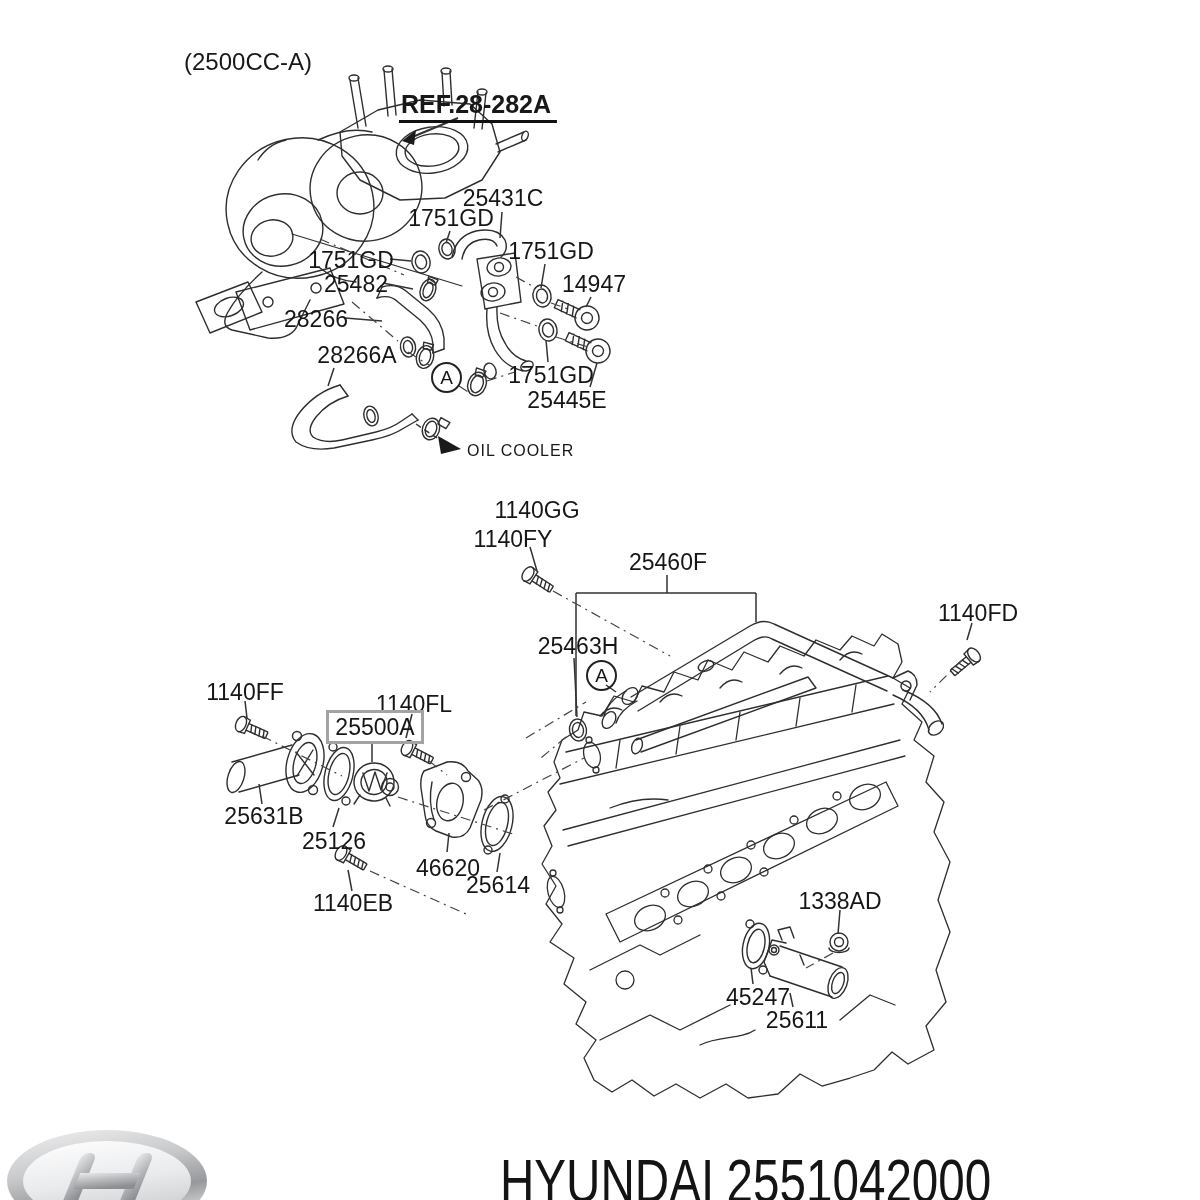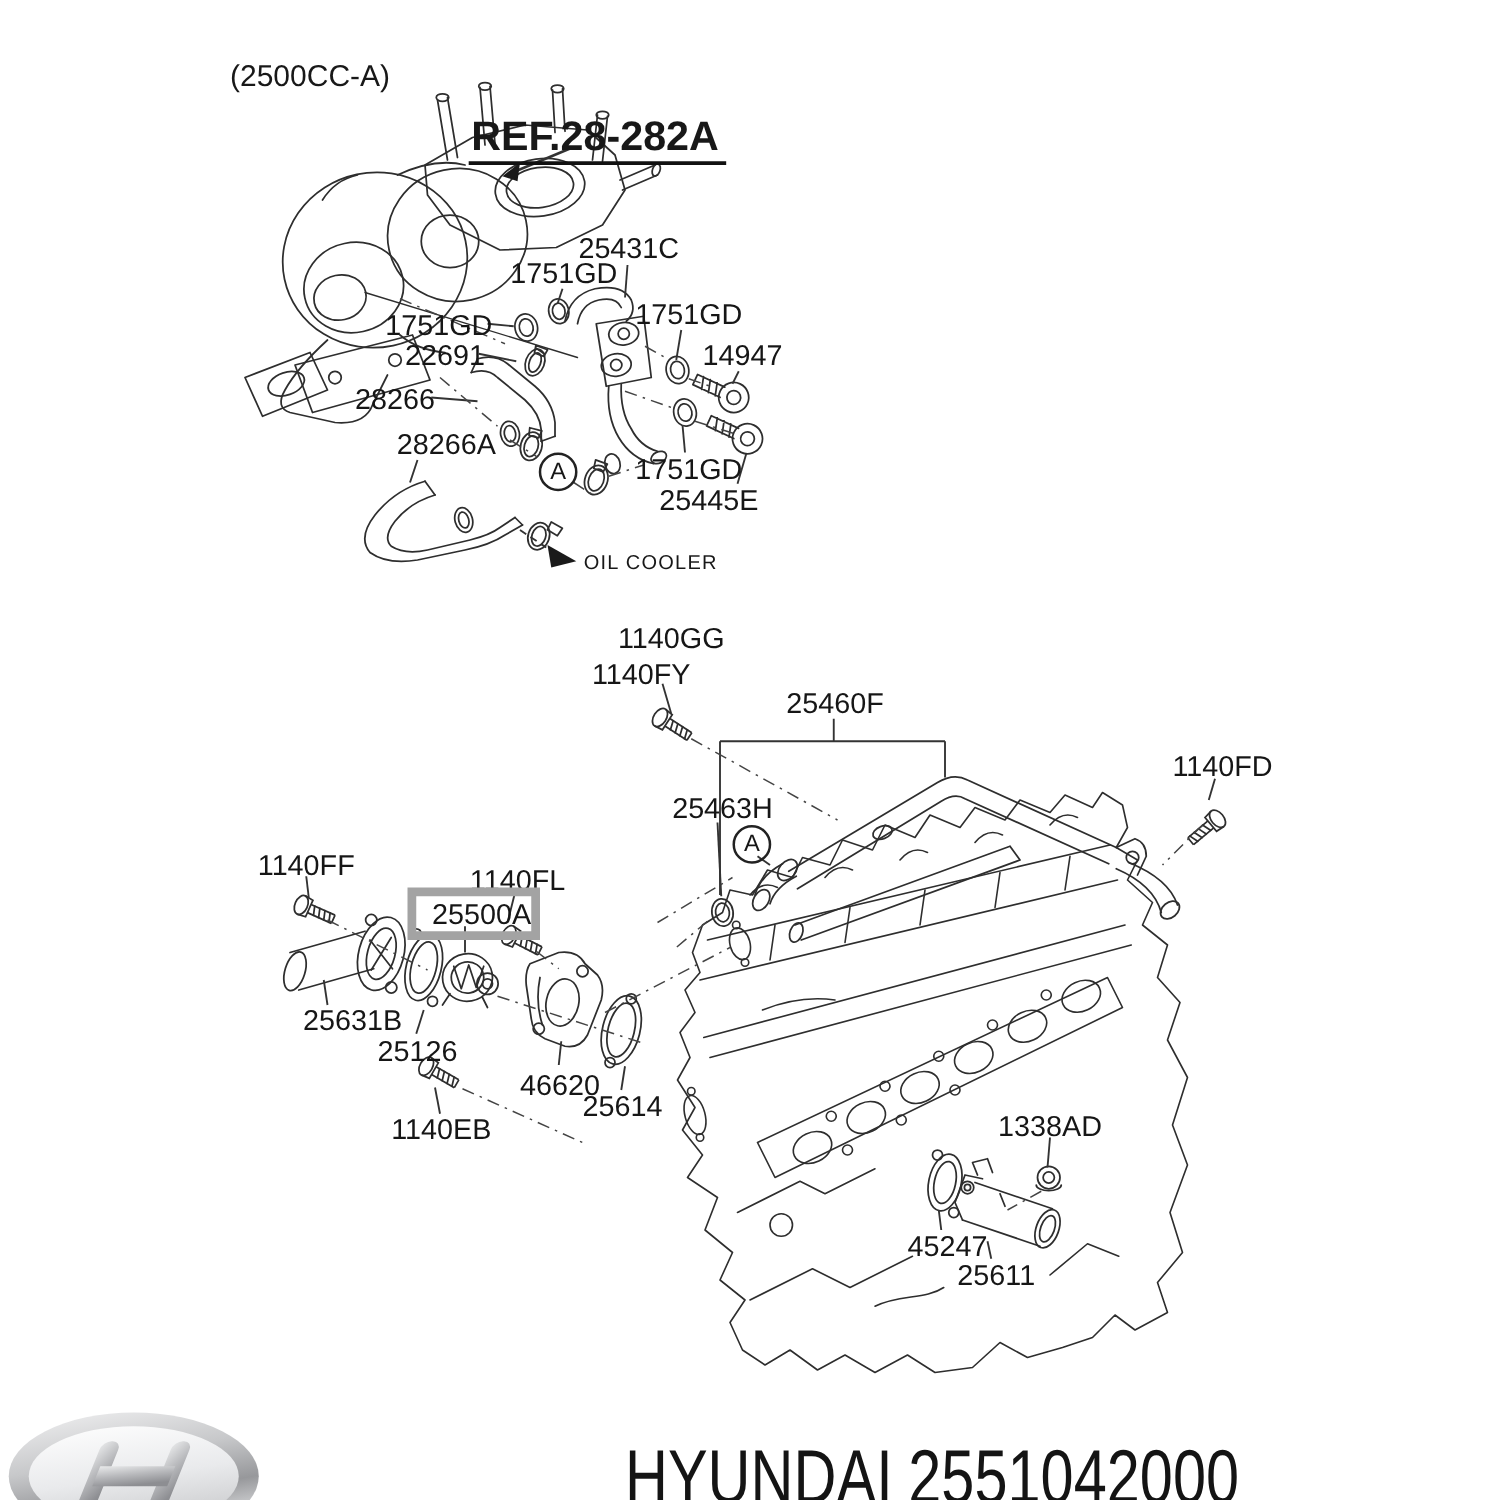--- a/index.html
+++ b/index.html
@@ -3,24 +3,24 @@
 <meta charset="utf-8">
 <style>
   html,body{margin:0;padding:0;background:#fff;}
   #canvas{position:relative;width:1200px;height:1170px;background:#ffffff;overflow:hidden;
           font-family:"Liberation Sans","DejaVu Sans",sans-serif;color:#181818;margin-top:40px;}
   #lineart{position:absolute;left:0;top:0;}
   .plabel{position:absolute;transform:translateX(-50%);font-size:23px;line-height:25px;
           white-space:nowrap;color:#161616;letter-spacing:0;}
   .variant{position:absolute;left:184px;top:8px;font-size:24px;}
   .refcall{position:absolute;left:478px;top:50px;transform:translateX(-50%);
-           font-size:33px;font-weight:bold;border-bottom:3px solid #111;padding:0 6px 1px 2px;}
+           font-size:25px;font-weight:bold;border-bottom:3px solid #111;padding:0 6px 1px 2px;}
   .oilcooler{position:absolute;left:467px;top:402px;font-size:16px;letter-spacing:1px;}
-  .hlbox{position:absolute;left:326px;top:670px;width:92px;height:28px;border:7px solid #a3a3a3;
-         display:flex;align-items:center;justify-content:flex-end;}
+  .hlbox{position:absolute;left:326px;top:670px;width:92px;height:28px;border:3px solid #a3a3a3;
+         display:flex;align-items:center;justify-content:center;}
   .hlbox span{font-size:23px;color:#161616;}
   .amarker{position:absolute;width:27px;height:27px;border:2px solid #222;border-radius:50%;
            display:flex;align-items:center;justify-content:center;font-size:19px;color:#161616;
            background:#fff0;}
   .footer{position:absolute;left:500px;top:1106px;display:flex;gap:16px;
           font-size:61px;color:#141414;transform:scaleX(0.78);transform-origin:left top;
           white-space:nowrap;}
 </style>
 </head>
 <body>
@@ -348,31 +348,31 @@
   <div class="refcall">REF.28-282A</div>
   <div class="oilcooler">OIL COOLER</div>
 
   <div class="plabel" style="left:451px;top:166px">1751GD</div>
   <div class="plabel" style="left:503px;top:146px">25431C</div>
   <div class="plabel" style="left:551px;top:199px">1751GD</div>
   <div class="plabel" style="left:594px;top:232px">14947</div>
   <div class="plabel" style="left:551px;top:323px">1751GD</div>
   <div class="plabel" style="left:567px;top:348px">25445E</div>
   <div class="plabel" style="left:351px;top:208px">1751GD</div>
-  <div class="plabel" style="left:356px;top:232px">22691</div>
+  <div class="plabel" style="left:356px;top:232px">25482</div>
   <div class="plabel" style="left:316px;top:267px">28266</div>
   <div class="plabel" style="left:357px;top:303px">28266A</div>
   <div class="plabel" style="left:537px;top:458px">1140GG</div>
   <div class="plabel" style="left:513px;top:487px">1140FY</div>
   <div class="plabel" style="left:668px;top:510px">25460F</div>
   <div class="plabel" style="left:978px;top:561px">1140FD</div>
   <div class="plabel" style="left:578px;top:594px">25463H</div>
   <div class="plabel" style="left:245px;top:640px">1140FF</div>
   <div class="plabel" style="left:414px;top:652px">1140FL</div>
-  <div class="plabel" style="left:282px;top:764px">25631B</div>
+  <div class="plabel" style="left:264px;top:764px">25631B</div>
   <div class="plabel" style="left:334px;top:789px">25126</div>
   <div class="plabel" style="left:448px;top:816px">46620</div>
   <div class="plabel" style="left:498px;top:833px">25614</div>
   <div class="plabel" style="left:353px;top:851px">1140EB</div>
   <div class="plabel" style="left:840px;top:849px">1338AD</div>
   <div class="plabel" style="left:758px;top:945px">45247</div>
   <div class="plabel" style="left:797px;top:968px">25611</div>
 
   <div class="hlbox">
     <span>25500A</span>

